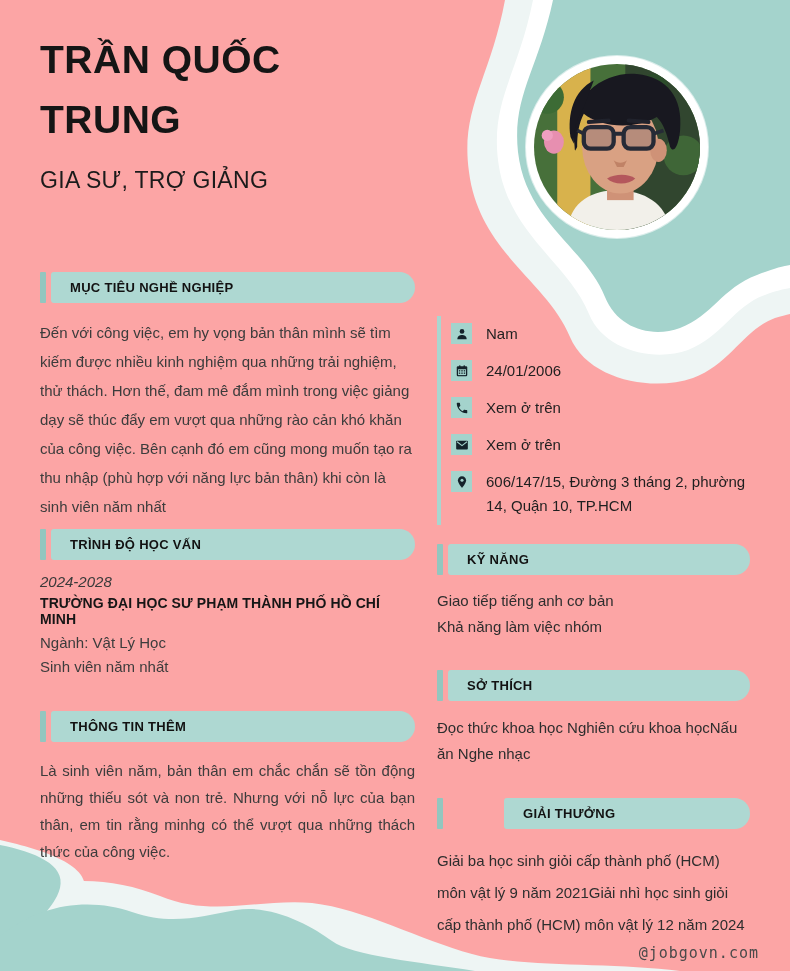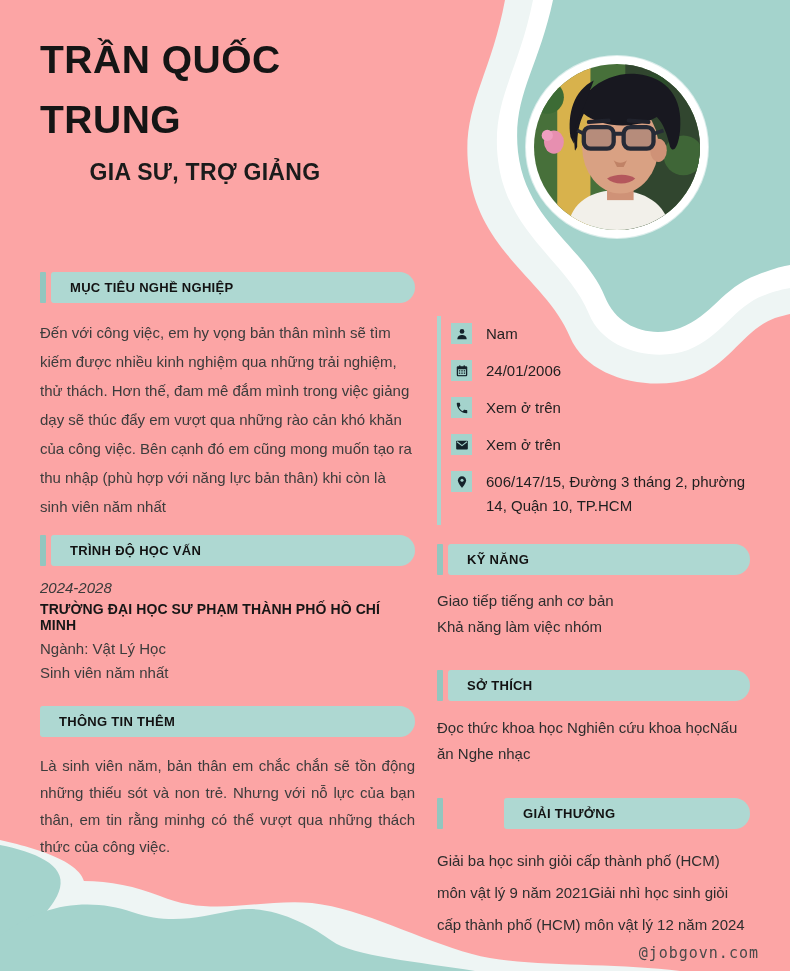--- a/index.html
+++ b/index.html
@@ -13,21 +13,21 @@
   .blob-top { top:0; left:0; }
   .blob-bottom { bottom:0; left:0; }
 
   
   .name-block { position:absolute; left:40px; top:30px; width:330px; }
   .person-name {
     font-size:39px; font-weight:700; color:#151515; line-height:1.55;
     letter-spacing:.5px;
   }
   .person-title {
-    margin-top:8px; font-size:23px; font-weight:700; color:#1b1b1b; letter-spacing:.3px;text-align:center;
+    margin-top:16px; font-size:23px; font-weight:400; color:#1b1b1b; letter-spacing:.3px;
   }
 
   
   .photo-wrap {
     position:absolute; left:526px; top:56px; width:182px; height:182px;
     border-radius:50%; background:#fff; border:8px solid #ffffff; overflow:hidden;
     box-shadow:0 0 0 1px rgba(255,255,255,.6);
   }
   .photo-wrap svg { display:block; width:100%; height:100%; }
 
@@ -39,25 +39,25 @@
     flex:1; background:#aed8d2; border-radius:3px 16px 16px 3px;
     display:flex; align-items:center; padding-left:19px;
     font-size:13px; font-weight:700; color:#121212; letter-spacing:.3px;
   }
 
   
   .left-col  { position:absolute; left:40px;  top:272px; width:375px; }
   .right-col { position:absolute; left:437px; top:316px; width:313px; }
 
   .obj-body { margin-top:15px; font-size:15px; line-height:29px; color:#3c3c3c; }
-  .edu-head { margin-top:14px; }
+  .edu-head { margin-top:8px; }
   .edu-period { margin-top:13px; font-style:italic; font-size:15px; color:#3a3a3a; }
   .edu-school { margin-top:5px; font-size:14px; font-weight:700; color:#161616; letter-spacing:.1px; }
   .edu-major, .edu-note { margin-top:7px; font-size:15px; color:#3c3c3c; }
-  .more-head { margin-top:25px;flex-direction:column; }
+  .more-head { margin-top:36px; }
   .more-body { margin-top:15px; font-size:15px; line-height:27px; text-align:justify; color:#3c3c3c; }
 
   
   .contact { border-left:4px solid #a9d6d0; padding-left:10px; }
   .contact-row { display:flex; align-items:flex-start; padding:6px 0 7px 0; }
   .contact-ic {
     flex:0 0 21px; width:21px; height:21px; background:#a4d3cc;
     display:flex; align-items:center; justify-content:center; margin-top:1px;
   }
   .contact-ic svg { width:14px; height:14px; }

